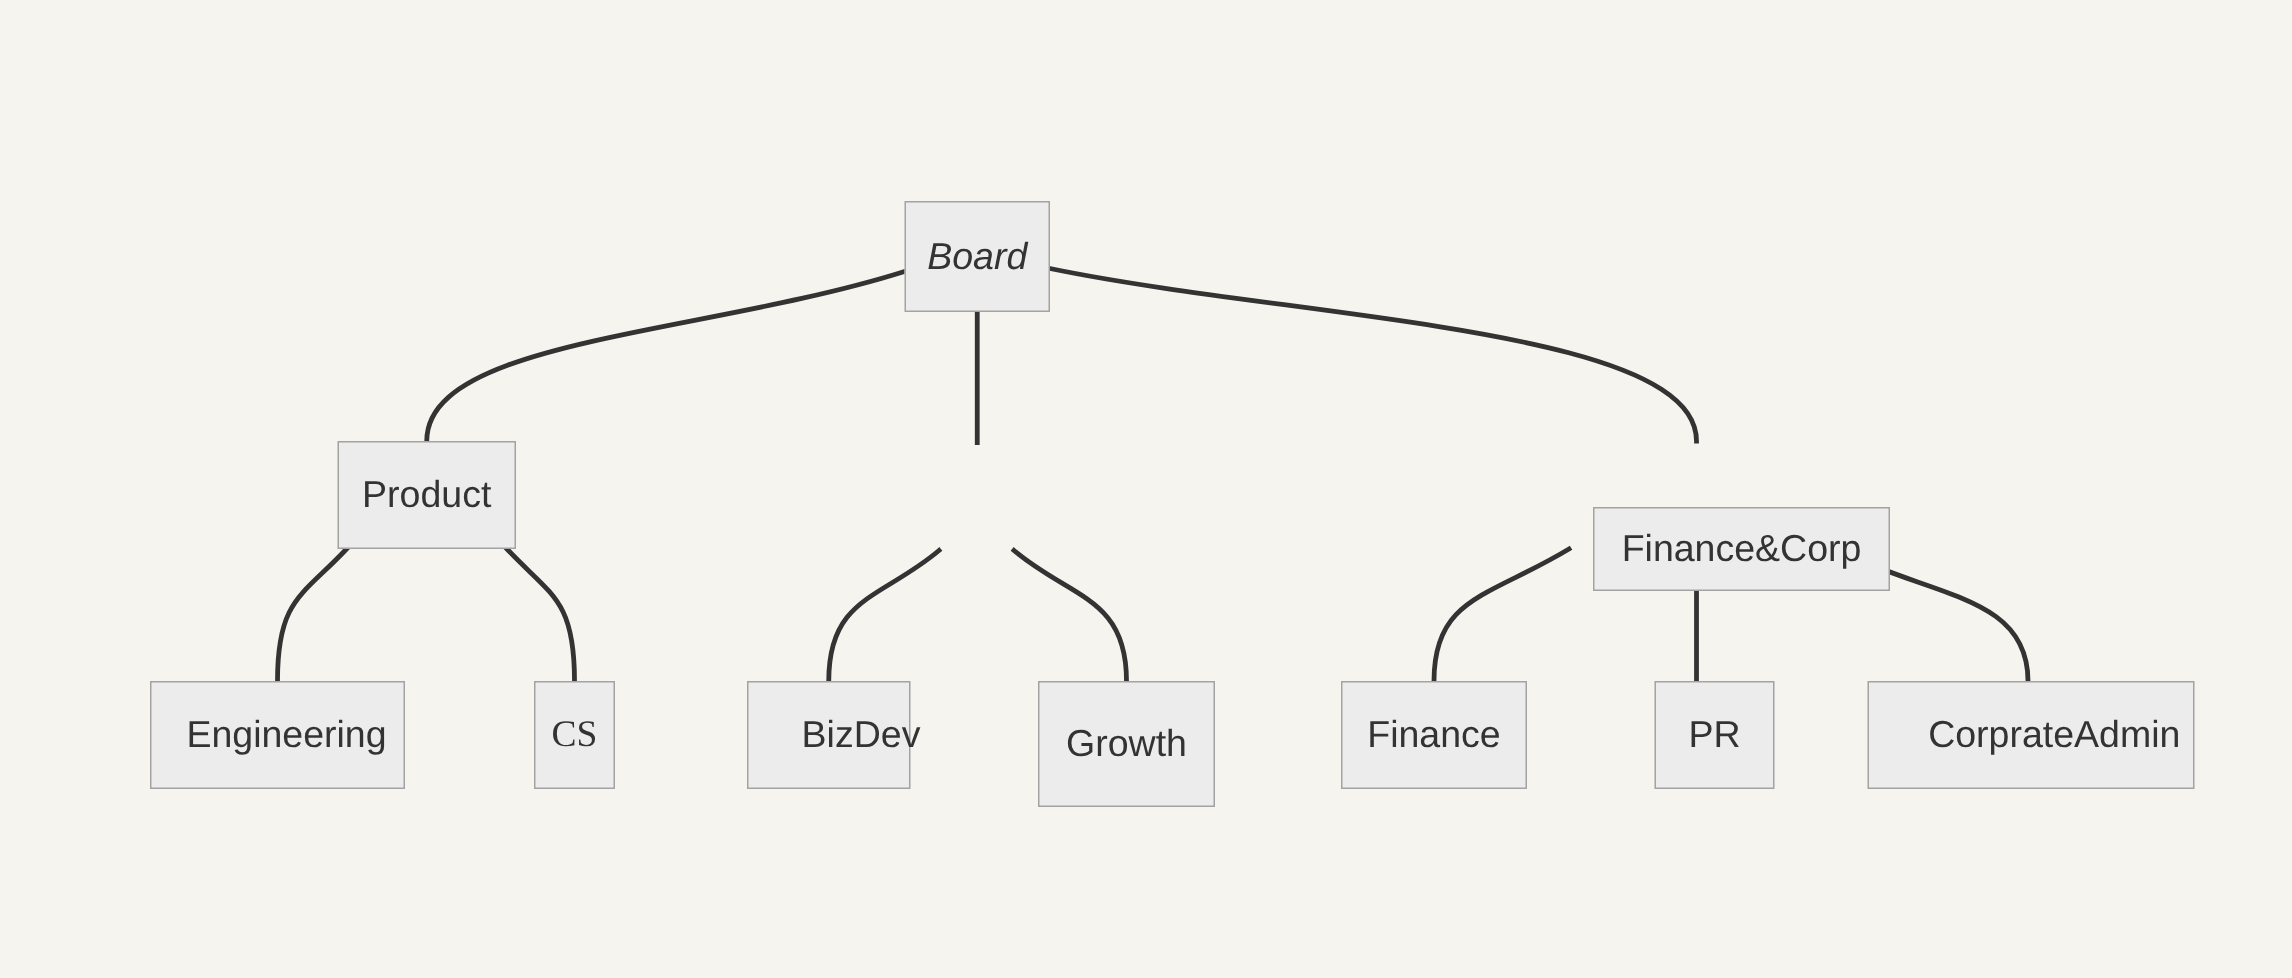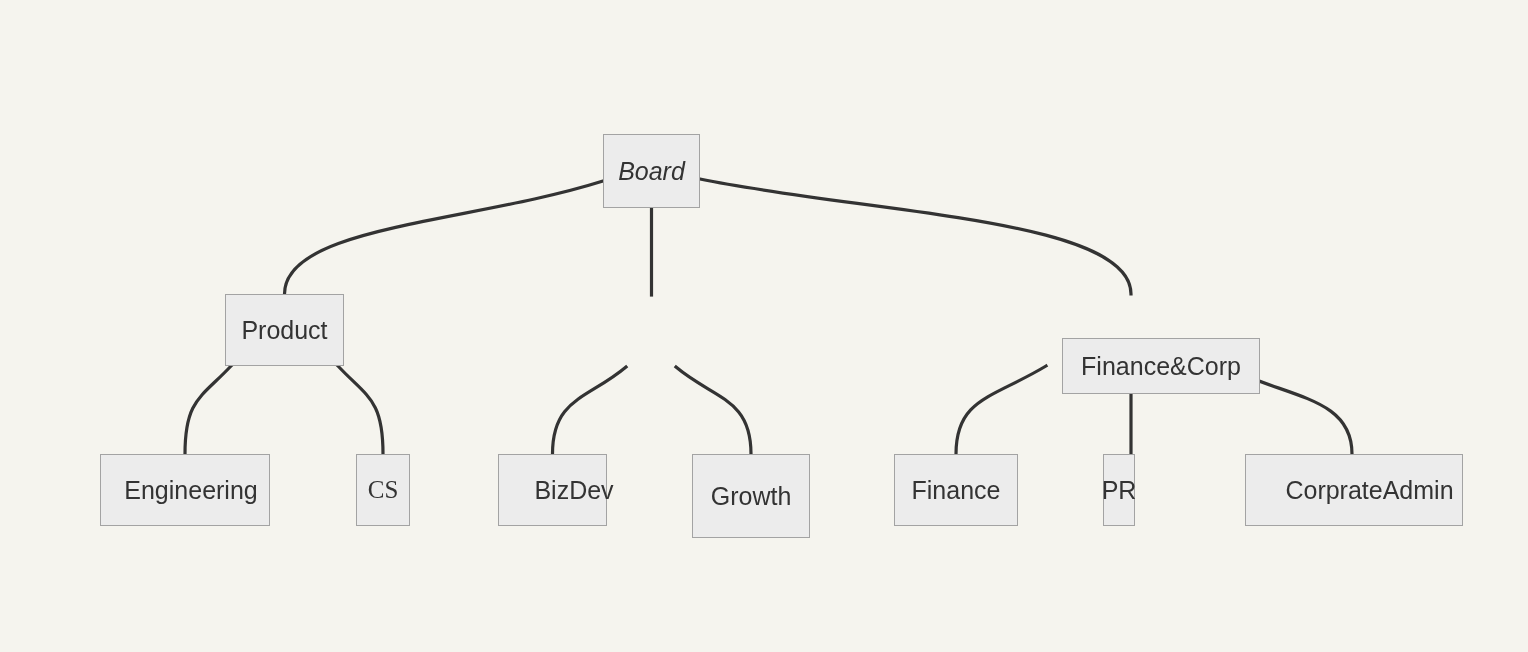--- a/index.html
+++ b/index.html
@@ -44,21 +44,21 @@
   }
   .n-board         { left: 603px;  top: 134px; width: 97px;  height: 74px; font-style: italic; }
   .n-product       { left: 225px;  top: 294px; width: 119px; height: 72px; text-align: right; }
   .n-biz           { left: 618px;  top: 295px; width: 66px;  height: 72px; }
   .n-financecorp   { left: 1062px; top: 294px; width: 198px; height: 56px; margin-top: 44px; }
   .n-engineering   { left: 100px;  top: 454px; width: 170px; height: 72px; padding-left: 12px; }
   .n-cs            { left: 356px;  top: 454px; width: 54px;  height: 72px; font-family: Liberation Serif, serif; }
   .n-bizdev        { left: 498px;  top: 454px; width: 109px; height: 72px; padding-left: 43px; }
   .n-growth        { left: 692px;  top: 454px; width: 118px; height: 84px; }
   .n-finance       { left: 894px;  top: 454px; width: 124px; height: 72px; }
-  .n-pr            { left: 1103px; top: 454px; width: 32px;  height: 72px; }
+  .n-pr            { left: 1103px; top: 454px; width: 80px;  height: 72px; }
   .n-corprateadmin { left: 1245px; top: 454px; width: 218px; height: 72px; padding-left: 31px; }
 </style>
 </head>
 <body>
 
 <div class="canvas">
 
   <svg class="edges" viewBox="0 0 1528 652" aria-hidden="true">
     <path d="M 603 181 C 470 223, 284.5 226, 284.5 294"></path>
     <path d="M 651.5 208 L 651.5 295"></path>

